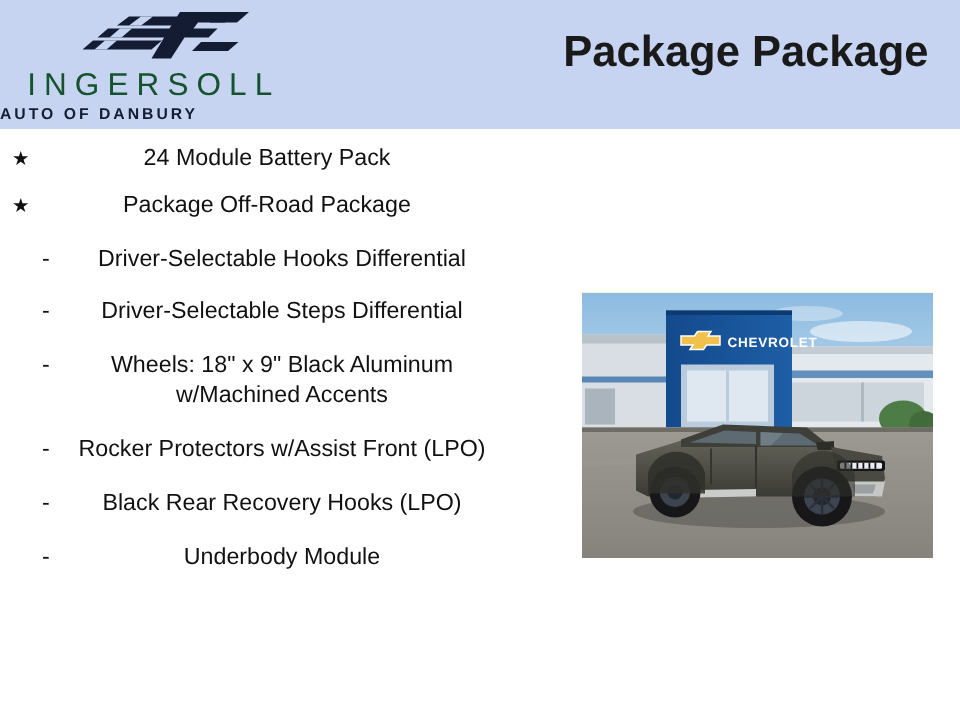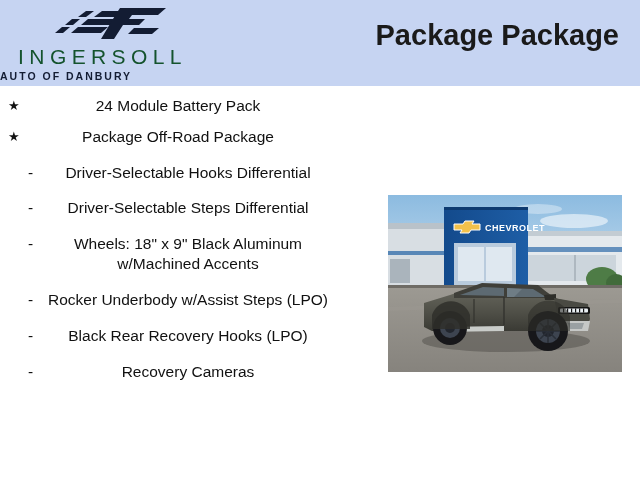--- a/index.html
+++ b/index.html
@@ -199,31 +199,31 @@
     <span class="txt">Driver-Selectable Steps Differential</span>
   </div>
 
   <div class="feat sub">
     <span class="dash">-</span>
     <span class="txt">Wheels: 18" x 9" Black Aluminum w/Machined Accents</span>
   </div>
 
   <div class="feat sub">
     <span class="dash">-</span>
-    <span class="txt">Rocker Underbody w/Assist Steps (LPO)</span>
+    <span class="txt">Rocker Protectors w/Assist Front (LPO)</span>
   </div>
 
   <div class="feat sub">
     <span class="dash">-</span>
     <span class="txt">Black Rear Recovery Hooks (LPO)</span>
   </div>
 
   <div class="feat sub">
     <span class="dash">-</span>
-    <span class="txt">Recovery Cameras</span>
+    <span class="txt">Underbody Module</span>
   </div>
 
 </div>
 
 <div class="photo">
   <svg viewBox="0 0 234 177" width="234" height="177" aria-hidden="true">
     <defs>
       <linearGradient id="sky" x1="0" y1="0" x2="0" y2="1">
         <stop offset="0%" stop-color="#8cbbe0"></stop>
         <stop offset="100%" stop-color="#cfe2f1"></stop>

